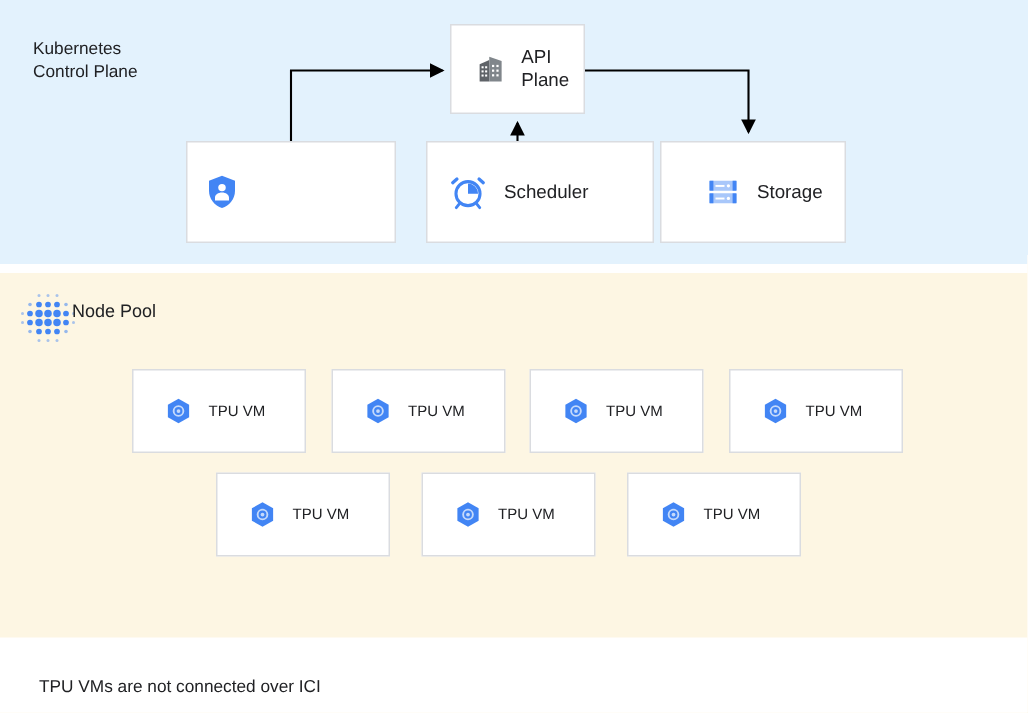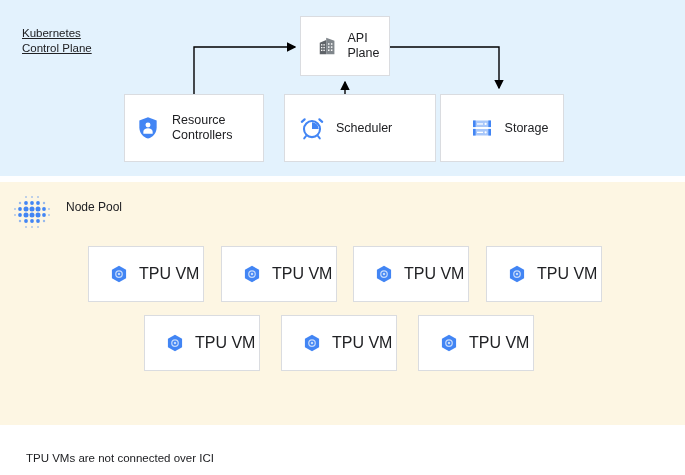--- a/index.html
+++ b/index.html
@@ -36,24 +36,23 @@
   .section-title {
     position: absolute;
     font-size: 11.5px;
     color: #202124;
     line-height: 15px;
     white-space: pre-line;
   }
   #control-plane-title {
     left: 22px;
     top: 26px;
-    text-decoration: underline;
   }
   #node-pool-title {
-    left: 66px;
+    left: 48px;
     top: 200px;
     font-size: 12px;
   }
 
   
   .node-box {
     position: absolute;
     background: #ffffff;
     border: 1px solid #dadce0;
     box-sizing: border-box;
@@ -118,21 +117,21 @@
     border: 1px solid #dadce0;
     box-sizing: border-box;
     width: 116px;
     height: 56px;
     display: flex;
     align-items: center;
     gap: 10px;
     padding-left: 20px;
   }
   .tpu-box .node-label {
-    font-size: 16px;
+    font-size: 10px;
     color: #202124;
   }
 
   
   #diagram-caption {
     position: absolute;
     left: 26px;
     top: 452px;
     font-size: 11.5px;
     color: #202124;
@@ -196,22 +195,20 @@
 </div>
 
 <div class="node-box" id="box-resource-controllers">
   <span class="node-icon">
     <svg width="26" height="26" viewBox="0 0 24 24" xmlns="http://www.w3.org/2000/svg">
       <path d="M12 2 4 5v6.2c0 5 3.4 9.3 8 10.6 4.6-1.3 8-5.6 8-10.6V5l-8-3Z" fill="#4285f4"></path>
       <circle cx="12" cy="9.3" r="2.3" fill="#ffffff"></circle>
       <path d="M12 12.3c-2.4 0-4.3 1.4-4.3 3.1v1.9h8.6v-1.9c0-1.7-1.9-3.1-4.3-3.1Z" fill="#ffffff"></path>
     </svg>
   </span>
-  <span class="node-label">Resource
-Controllers</span>
 </div>
 
 <div class="node-box" id="box-scheduler">
   <span class="node-icon">
     <svg width="26" height="26" viewBox="0 0 24 24" xmlns="http://www.w3.org/2000/svg">
       <path d="M5.2 4.0 2.6 6.3" stroke="#4285f4" stroke-width="2" stroke-linecap="round" fill="none"></path>
       <path d="M18.8 4.0 21.4 6.3" stroke="#4285f4" stroke-width="2" stroke-linecap="round" fill="none"></path>
       <path d="M6.4 19.6 4.8 21.6" stroke="#4285f4" stroke-width="1.8" stroke-linecap="round" fill="none"></path>
       <path d="M17.6 19.6 19.2 21.6" stroke="#4285f4" stroke-width="1.8" stroke-linecap="round" fill="none"></path>
       <circle cx="12" cy="13" r="7.4" fill="none" stroke="#4285f4" stroke-width="1.9"></circle>

